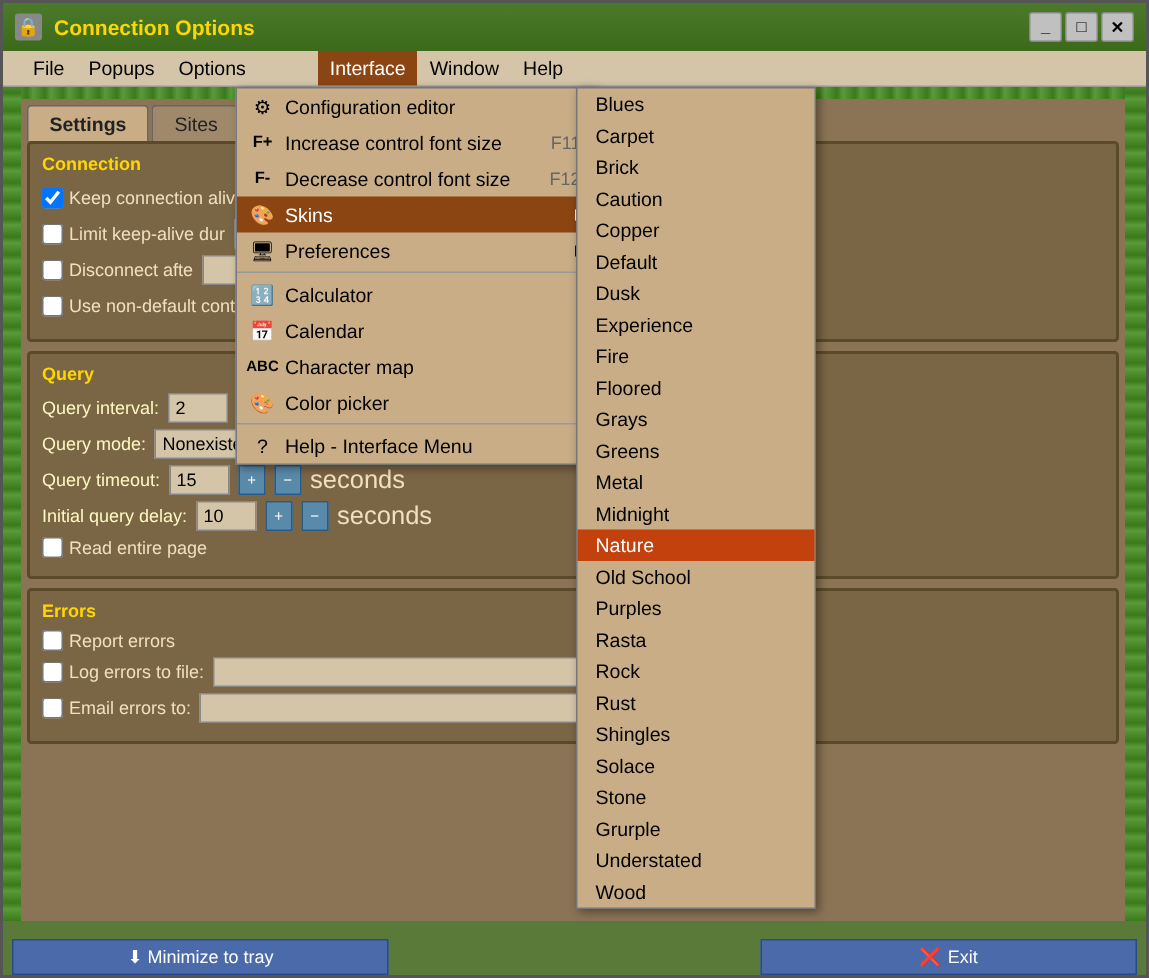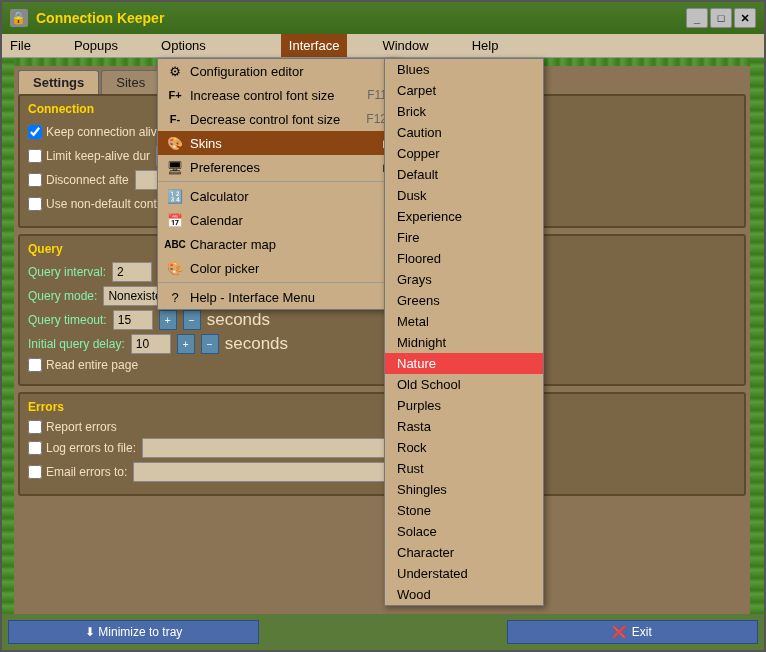--- a/index.html
+++ b/index.html
@@ -67,23 +67,22 @@
       font-weight: bold;
     }
     .title-btn.close { background: #c0c0c0; }
 
     
     .menu-bar {
       background: #d4c5a9;
       height: 24px;
       display: flex;
       align-items: center;
-      padding: 0 0;
+      padding: 0 12px;
       border-bottom: 1px solid #999;
-      gap: 27px;
     }
     .menu-item {
       padding: 2px 8px;
       cursor: pointer;
       font-size: 13px;
       height: 100%;
       display: flex;
       align-items: center;
     }
     .menu-item.active {
@@ -139,21 +138,21 @@
     input[type=checkbox] { width: 14px; height: 14px; }
     .text-input {
       background: #d4c5a9;
       border: 1px solid #888;
       height: 20px;
       padding: 0 4px;
       font-size: 12px;
       flex: 1;
     }
     .label-text {
-      color: #86efac;
+      color: #fef9c3;
       font-size: 12px;
       white-space: nowrap;
     }
     .blue-btn {
       background: #4a7aaa;
       color: white;
       border: 1px solid #2a5a8a;
       padding: 1px 6px;
       font-size: 12px;
       cursor: pointer;
@@ -189,21 +188,21 @@
 
     
     .bottom-bar {
       position: absolute;
       bottom: 0;
       left: 0;
       right: 0;
       background: #5a7a3a;
       height: 36px;
       display: flex;
-      align-items: center;
+      align-items: flex-end;
       padding: 0 6px;
       gap: 13px;
     }
     .minimize-btn {
       background: #4a6aaa;
       color: white;
       border: 1px solid #2a4a8a;
       padding: 4px 14px;
       cursor: pointer;
       font-size: 12px;
@@ -283,21 +282,21 @@
       z-index: 101;
       min-width: 160px;
       box-shadow: 2px 2px 6px rgba(0,0,0,0.4);
     }
     .skin-item {
       padding: 3px 12px;
       cursor: pointer;
       font-size: 13px;
     }
     .skin-item.active {
-      background: #ef4444;
+      background: #c2410c;
       color: white;
     }
 
     
     .grass-top {
       height: 8px;
       background: repeating-linear-gradient(
         90deg,
         #4a8a2a 0px, #3a7a1a 4px, #5a9a3a 8px, #4a8a2a 12px
       );
@@ -335,21 +334,21 @@
       overflow: hidden;
     }
   </style>
 </head>
 <body>
 
 <div class="window">
 
   <div class="title-bar">
     <div class="title-bar-icon">🔒</div>
-    <span class="title-bar-text">Connection Keeper</span>
+    <span class="title-bar-text">Connection Options</span>
     <div class="title-bar-buttons">
       <div class="title-btn">_</div>
       <div class="title-btn">□</div>
       <div class="title-btn close">✕</div>
     </div>
   </div>
 
   <div class="menu-bar">
     <div class="menu-item">File</div>
     <div class="menu-item">Popups</div>
@@ -555,21 +554,21 @@
     <div class="skin-item">Greens</div>
     <div class="skin-item">Metal</div>
     <div class="skin-item">Midnight</div>
     <div class="skin-item active">Nature</div>
     <div class="skin-item">Old School</div>
     <div class="skin-item">Purples</div>
     <div class="skin-item">Rasta</div>
     <div class="skin-item">Rock</div>
     <div class="skin-item">Rust</div>
     <div class="skin-item">Shingles</div>
+    <div class="skin-item">Solace</div>
     <div class="skin-item">Stone</div>
-    <div class="skin-item">Solace</div>
-    <div class="skin-item">Character</div>
+    <div class="skin-item">Grurple</div>
     <div class="skin-item">Understated</div>
     <div class="skin-item">Wood</div>
 
   </div>
 
 </div>
 
 </body></html>

